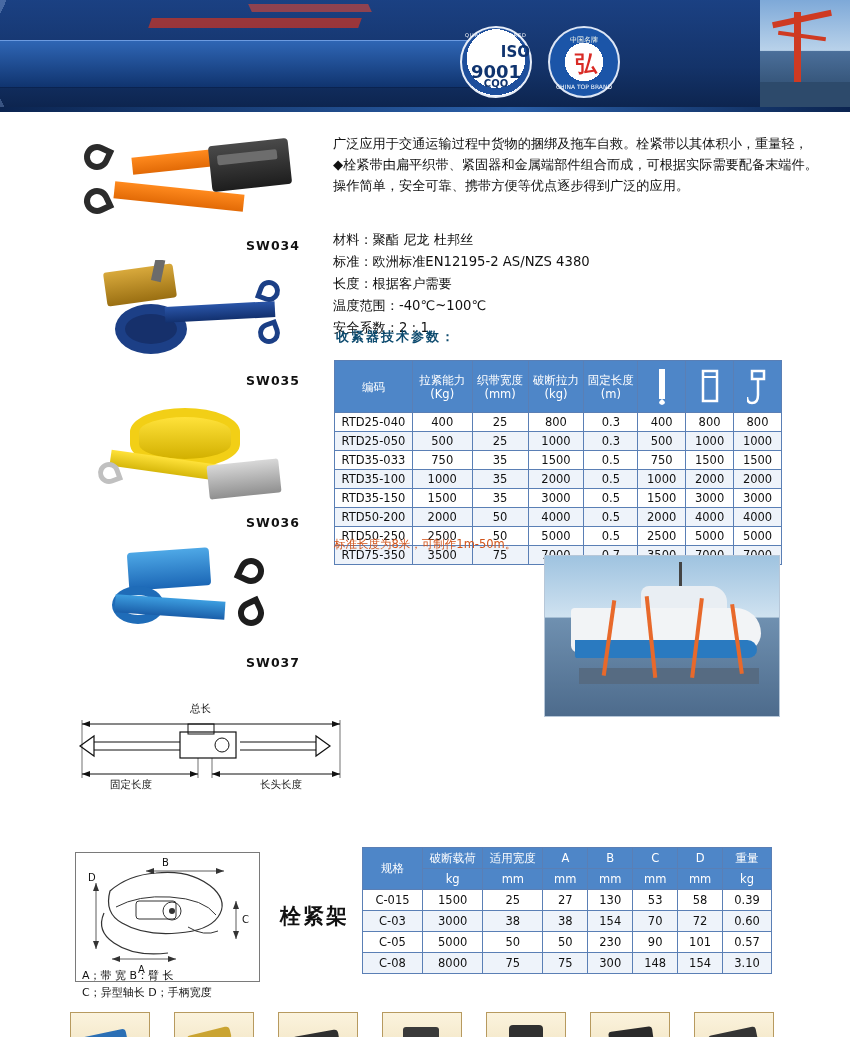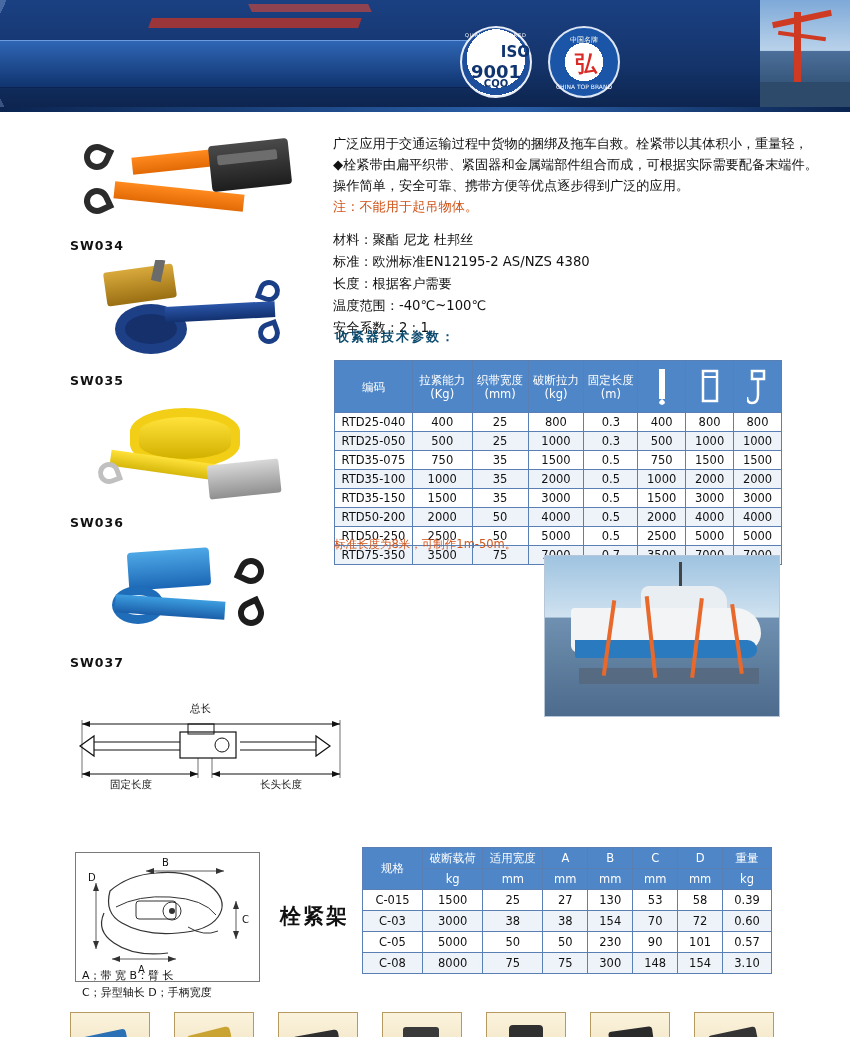--- a/index.html
+++ b/index.html
@@ -90,21 +90,21 @@
   .crane-photo .mast { position:absolute; left:34px; top:12px; width:7px; height:70px; background:#cf3a22;}
   .crane-photo .jib  { position:absolute; left:12px; top:16px; width:60px; height:6px; background:#cf3a22; transform:rotate(-12deg);}
   .crane-photo .jib2 { position:absolute; left:18px; top:34px; width:48px; height:4px; background:#cf3a22; transform:rotate(8deg);}
   .crane-photo .base { position:absolute; left:0; bottom:0; width:90px; height:30px; background:#2d4a6b;}
 
   
   .page { position:relative; width:850px; height:925px; }
 
   
   .prod {
-    position:absolute; text-align:left;
+    position:absolute; text-align:right;
   }
   .prod .caption {
     font-size:12.5px; color:#111; letter-spacing:1px; margin-top:3px; font-weight:bold;
   }
   .photo-box { position:relative; overflow:hidden; }
 
   
   .sw034 { left:70px; top:18px; width:230px; }
   .sw034 .photo-box { width:230px; height:105px; }
   .orange-belt { position:absolute; left:62px; top:22px; width:110px; height:17px; background:linear-gradient(180deg,#ff8a1e,#e26a06); transform:rotate(-6deg); }
@@ -293,21 +293,20 @@
       <div class="b-hook1"></div>
       <div class="b-hook2"></div>
     </div>
     <div class="caption">SW037</div>
   </div>
 
   <div class="desc">
     <p>广泛应用于交通运输过程中货物的捆绑及拖车自救。栓紧带以其体积小，重量轻，</p>
     <p>◆栓紧带由扁平织带、紧固器和金属端部件组合而成，可根据实际需要配备末端件。</p>
     <p>操作简单，安全可靠、携带方便等优点逐步得到广泛的应用。</p>
-    <p class="note">注：不能用于起吊物体。</p>
   </div>
 
   <div class="spec">
     <p>材料：聚酯 尼龙 杜邦丝</p>
     <p>标准：欧洲标准EN12195-2 AS/NZS 4380</p>
     <p>长度：根据客户需要</p>
     <p>温度范围：-40℃~100℃</p>
     <p>安全系数：2：1</p>
   </div>
 
@@ -370,21 +369,21 @@
           <td>RTD25-050</td>
           <td>500</td>
           <td>25</td>
           <td>1000</td>
           <td>0.3</td>
           <td>500</td>
           <td>1000</td>
           <td>1000</td>
         </tr>
       <tr>
-          <td>RTD35-075</td>
+          <td>RTD35-033</td>
           <td>750</td>
           <td>35</td>
           <td>1500</td>
           <td>0.5</td>
           <td>750</td>
           <td>1500</td>
           <td>1500</td>
         </tr>
       <tr>
           <td>RTD35-100</td>

